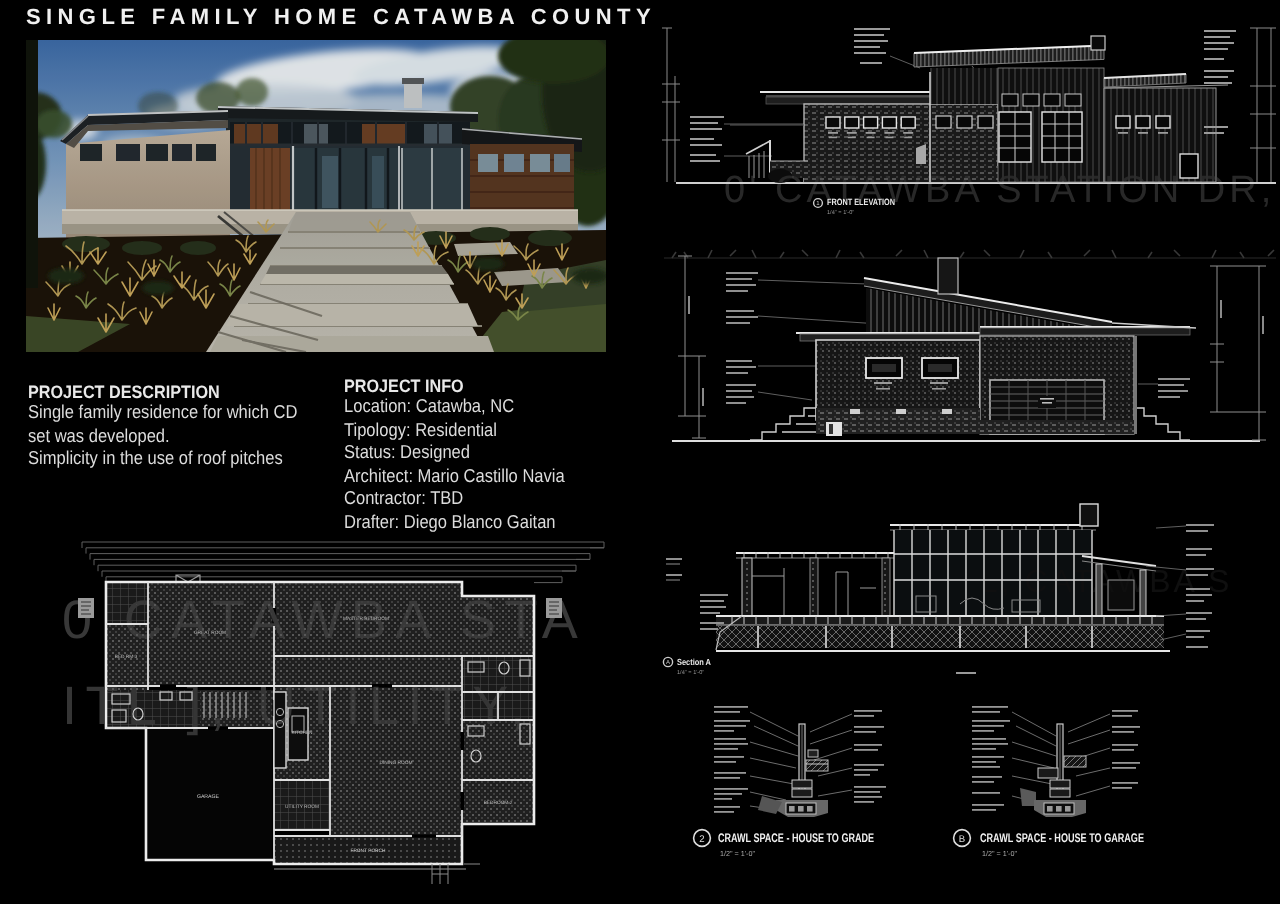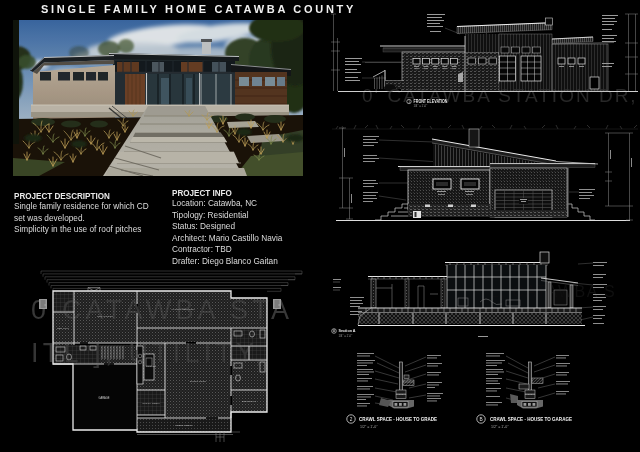--- a/index.html
+++ b/index.html
@@ -1,19 +1,19 @@
 <!DOCTYPE html>
 <html><head>
 <meta charset="utf-8">
 <style>
   html,body{margin:0;padding:0;background:#000;}
   #page{position:relative;width:640px;height:452px;background:#000;overflow:hidden;
         font-family:"Liberation Sans",sans-serif;}
   .abs{position:absolute;}
-  #title{left:13px;top:3px;font-size:11px;font-weight:bold;letter-spacing:2.7px;color:#f0f0f0;white-space:nowrap;margin-left:28px;}
+  #title{left:13px;top:3px;font-size:11px;font-weight:bold;letter-spacing:2.7px;color:#f0f0f0;white-space:nowrap;}
   .wm{color:#262626;white-space:nowrap;font-weight:bold;}
   .hdr{font-weight:bold;font-size:9px;color:#e9e9e9;transform:scaleX(.90);transform-origin:0 0;white-space:nowrap;}
   .body{font-size:9.3px;color:#dcdcdc;line-height:11.5px;transform:scaleX(.89);transform-origin:0 0;white-space:nowrap;}
 </style>
 </head>
 <body>
 <div id="page">
 
   <div id="title" class="abs">SINGLE FAMILY HOME CATAWBA COUNTY</div>
 

